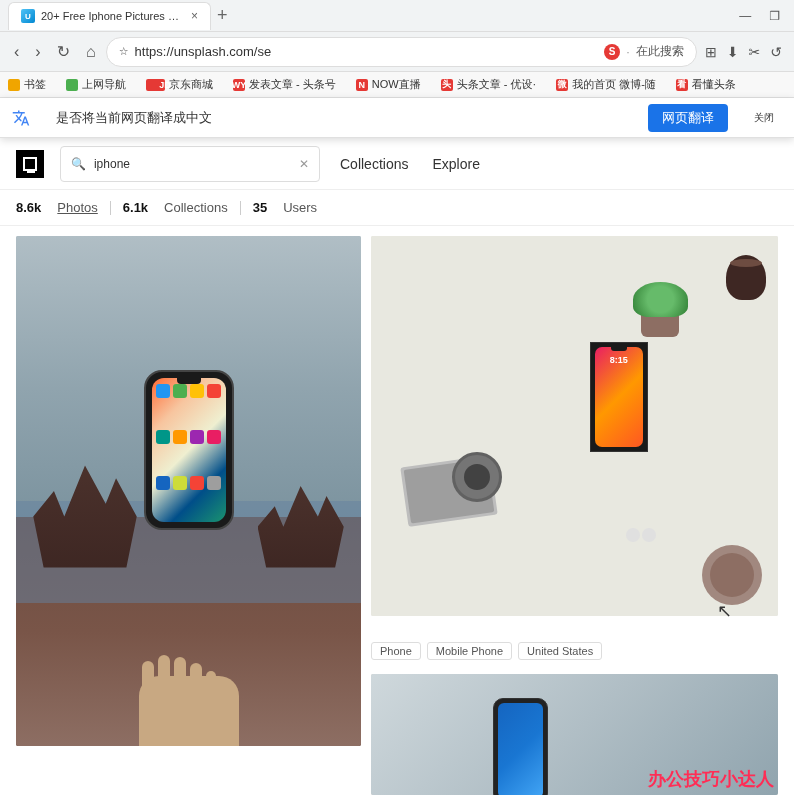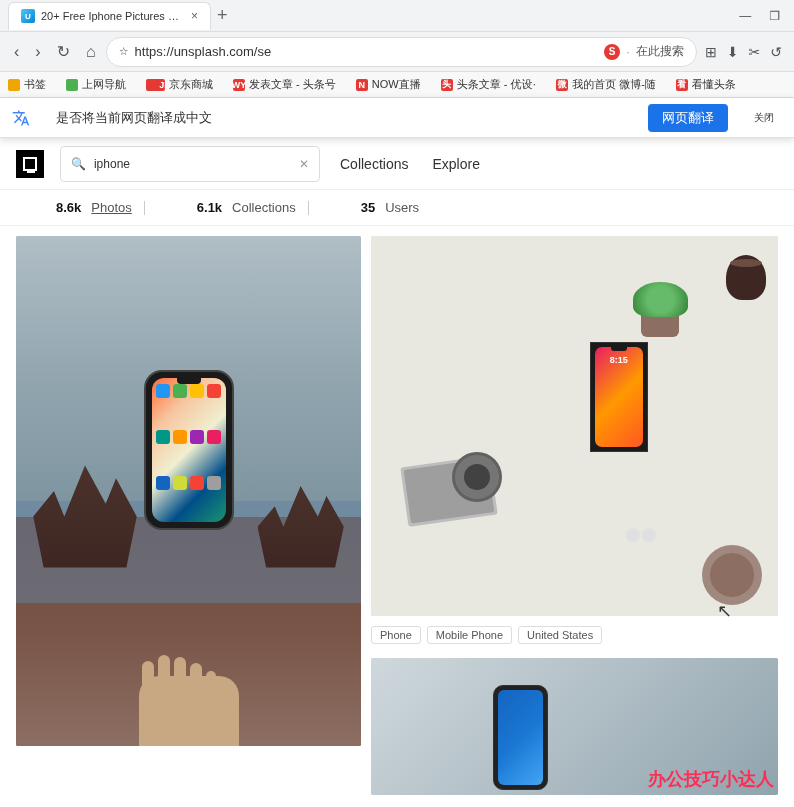--- a/index.html
+++ b/index.html
@@ -201,21 +201,21 @@
 
     
     .stats-row {
       height: 36px;
       display: flex;
       align-items: center;
       padding: 0 16px;
       gap: 8px;
       border-bottom: 1px solid #eee;
     }
-    .stat-item { display: flex; align-items: flex-end; gap: 10px; margin-left: 40px; }
+    .stat-item { display: flex; align-items: flex-end; gap: 16px; }
     .stat-count { font-size: 13px; font-weight: 600; color: #111; }
     .stat-label { font-size: 13px; color: #555; }
     .stat-active .stat-label { text-decoration: underline; }
     .stat-divider { width: 1px; height: 14px; background: #ccc; margin: 0 4px; }
 
     
     .photo-grid {
       display: flex;
       gap: 10px;
       padding: 10px 16px;
@@ -289,21 +289,21 @@
     .photo-caption {
       padding: 6px 0 4px;
     }
     .caption-title {
       font-size: 12px;
       color: #555;
     }
     .caption-tags {
       display: flex;
       gap: 6px;
-      margin-top: 4px;
+      margin-top: 20px;
     }
     .caption-tag {
       border: 1px solid #ddd;
       border-radius: 3px;
       padding: 2px 8px;
       font-size: 11px;
       color: #555;
       cursor: pointer;
     }
 

